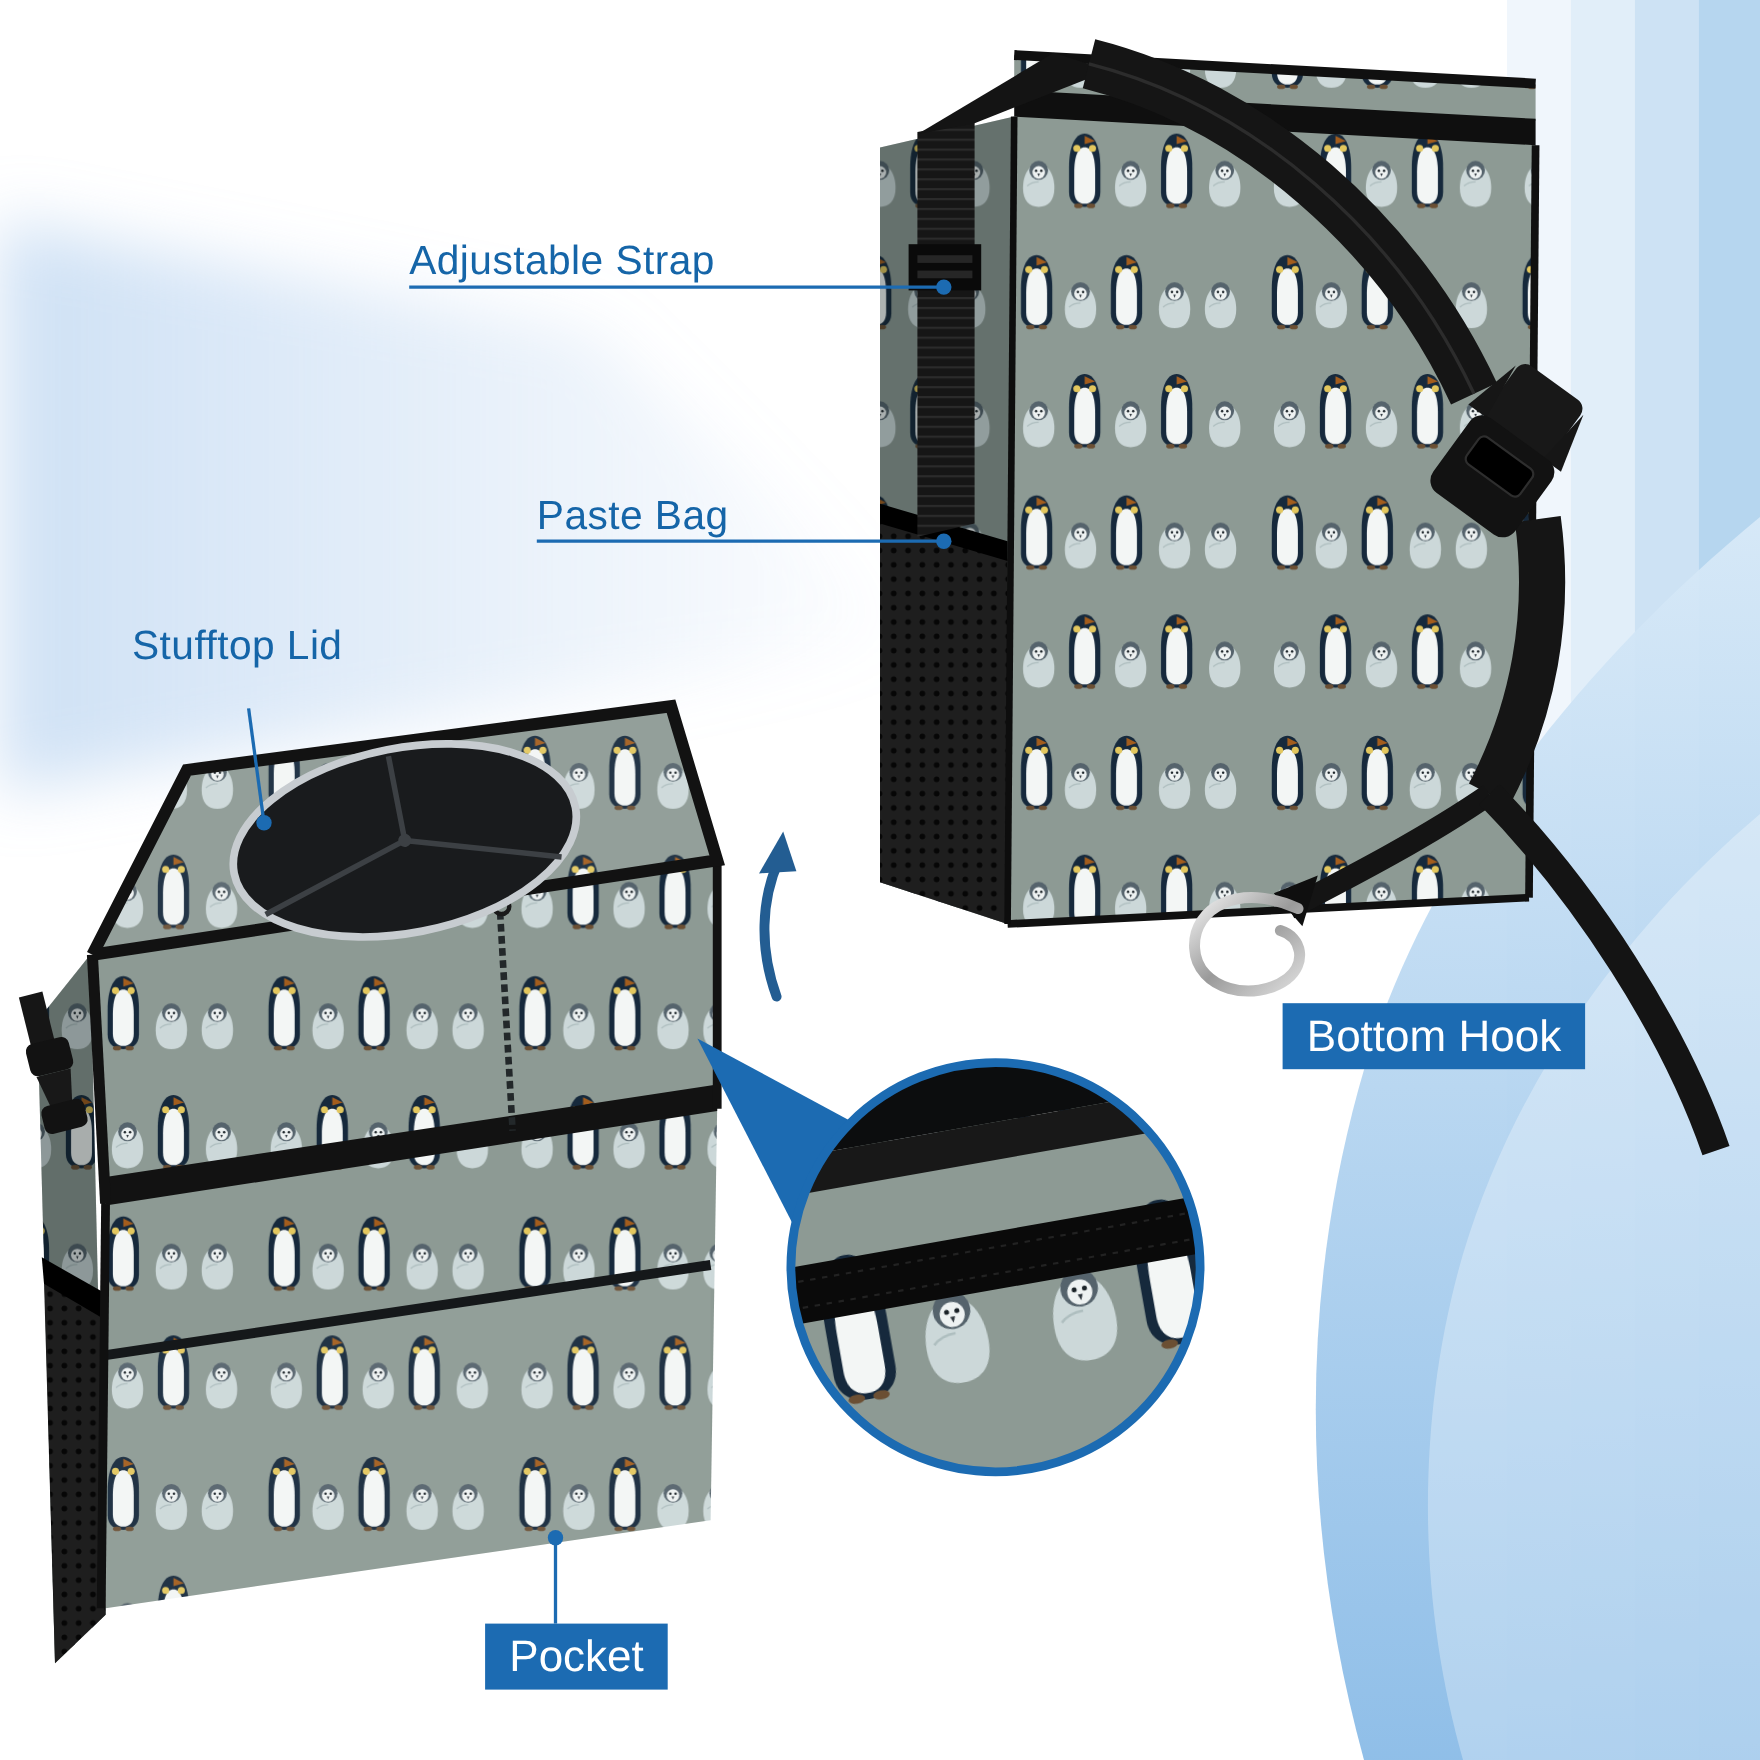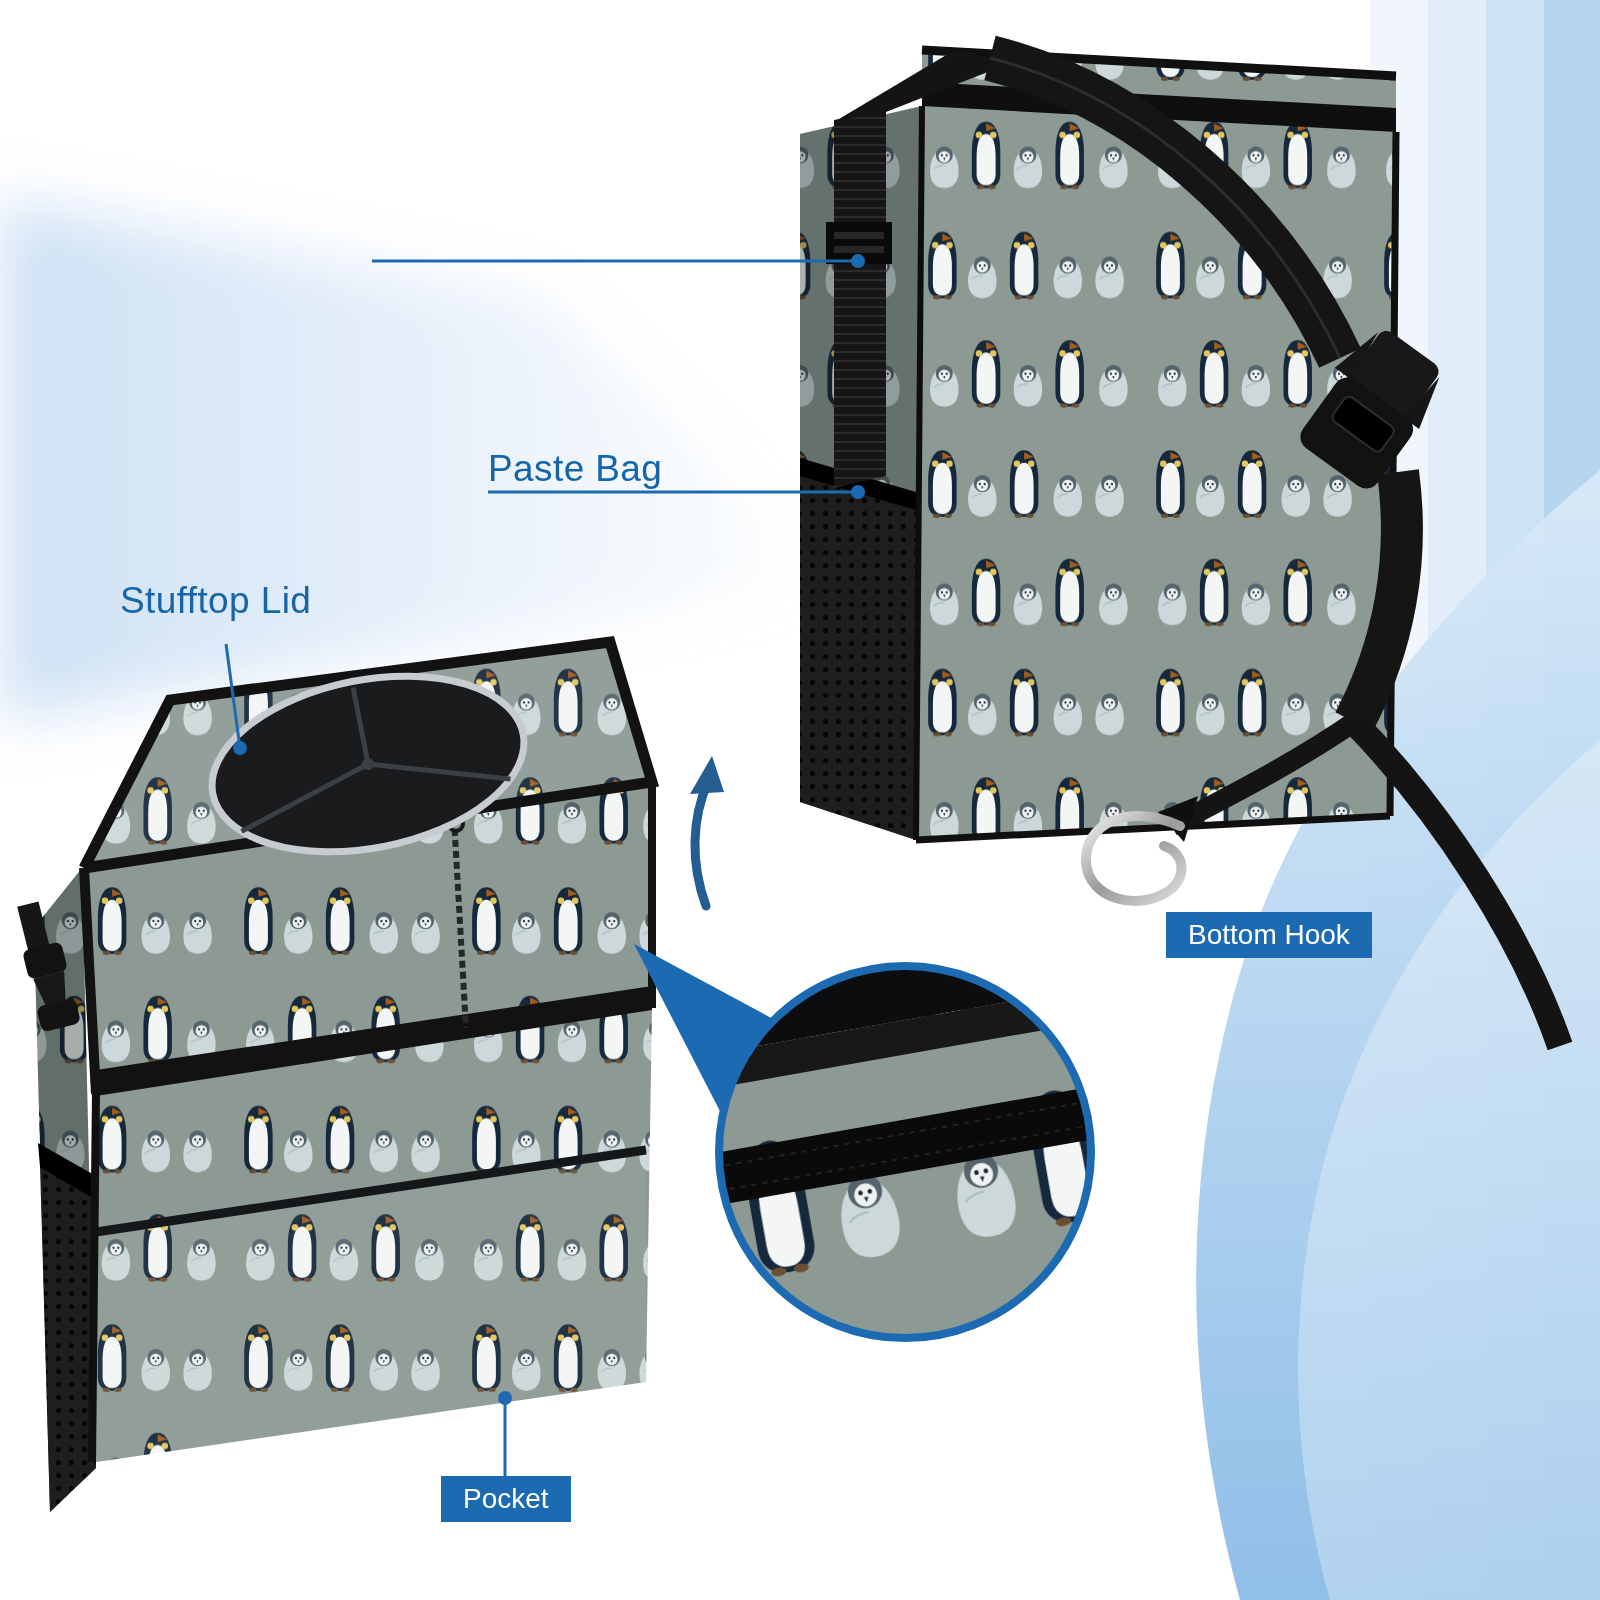--- a/index.html
+++ b/index.html
@@ -3,21 +3,21 @@
 <meta charset="utf-8">
 <style>
   html,body{margin:0;padding:0;background:#ffffff;}
   .stage{
     position:relative;width:1600px;height:1600px;overflow:hidden;
     font-family:"Liberation Sans",sans-serif;background:#ffffff;
   }
   svg.scene{position:absolute;left:0;top:0;}
   .callout{position:absolute;white-space:nowrap;line-height:1.15;}
   .callout.text{color:#1565a8;font-size:37px;font-weight:500;letter-spacing:.4px;}
-  .callout.box{background:#1c6bb2;color:#ffffff;font-size:28px;font-weight:500;padding:7px 22px;}
+  .callout.box{background:#1c6bb2;color:#ffffff;font-size:40px;font-weight:500;padding:7px 22px;}
 </style>
 </head>
 <body>
 
 <div class="stage">
 
 <svg class="scene" width="1600" height="1600" viewBox="0 0 1600 1600">
   <defs>
     <linearGradient id="curveGrad" x1="0" y1="0" x2="0" y2="1">
       <stop offset="0" stop-color="#d9eaf8"></stop>
@@ -206,23 +206,24 @@
     <circle cx="858" cy="261" r="7" fill="#1c6bb2" stroke="none"></circle>
     <line x1="488" y1="492" x2="858" y2="492"></line>
     <circle cx="858" cy="492" r="7" fill="#1c6bb2" stroke="none"></circle>
     <line x1="226" y1="644" x2="240" y2="748"></line>
     <circle cx="240" cy="748" r="7" fill="#1c6bb2" stroke="none"></circle>
     <line x1="505" y1="1398" x2="505" y2="1476"></line>
     <circle cx="505" cy="1398" r="7" fill="#1c6bb2" stroke="none"></circle>
   </g>
 </svg>
 
+<div class="callout text" style="left:372px;top:216px">Adjustable Strap</div>
 
 <div class="callout text" style="left:488px;top:448px">Paste Bag</div>
 
-<div class="callout text" style="left:120px;top:580px">Stufftop Lid</div>
+<div class="callout text" style="left:120px;top:566px">Stufftop Lid</div>
 
 <div class="callout box" style="left:1166px;top:912px">Bottom Hook</div>
 
 
 <div class="callout box" style="left:441px;top:1476px">Pocket</div>
 
 </div>
 
 </body></html>

